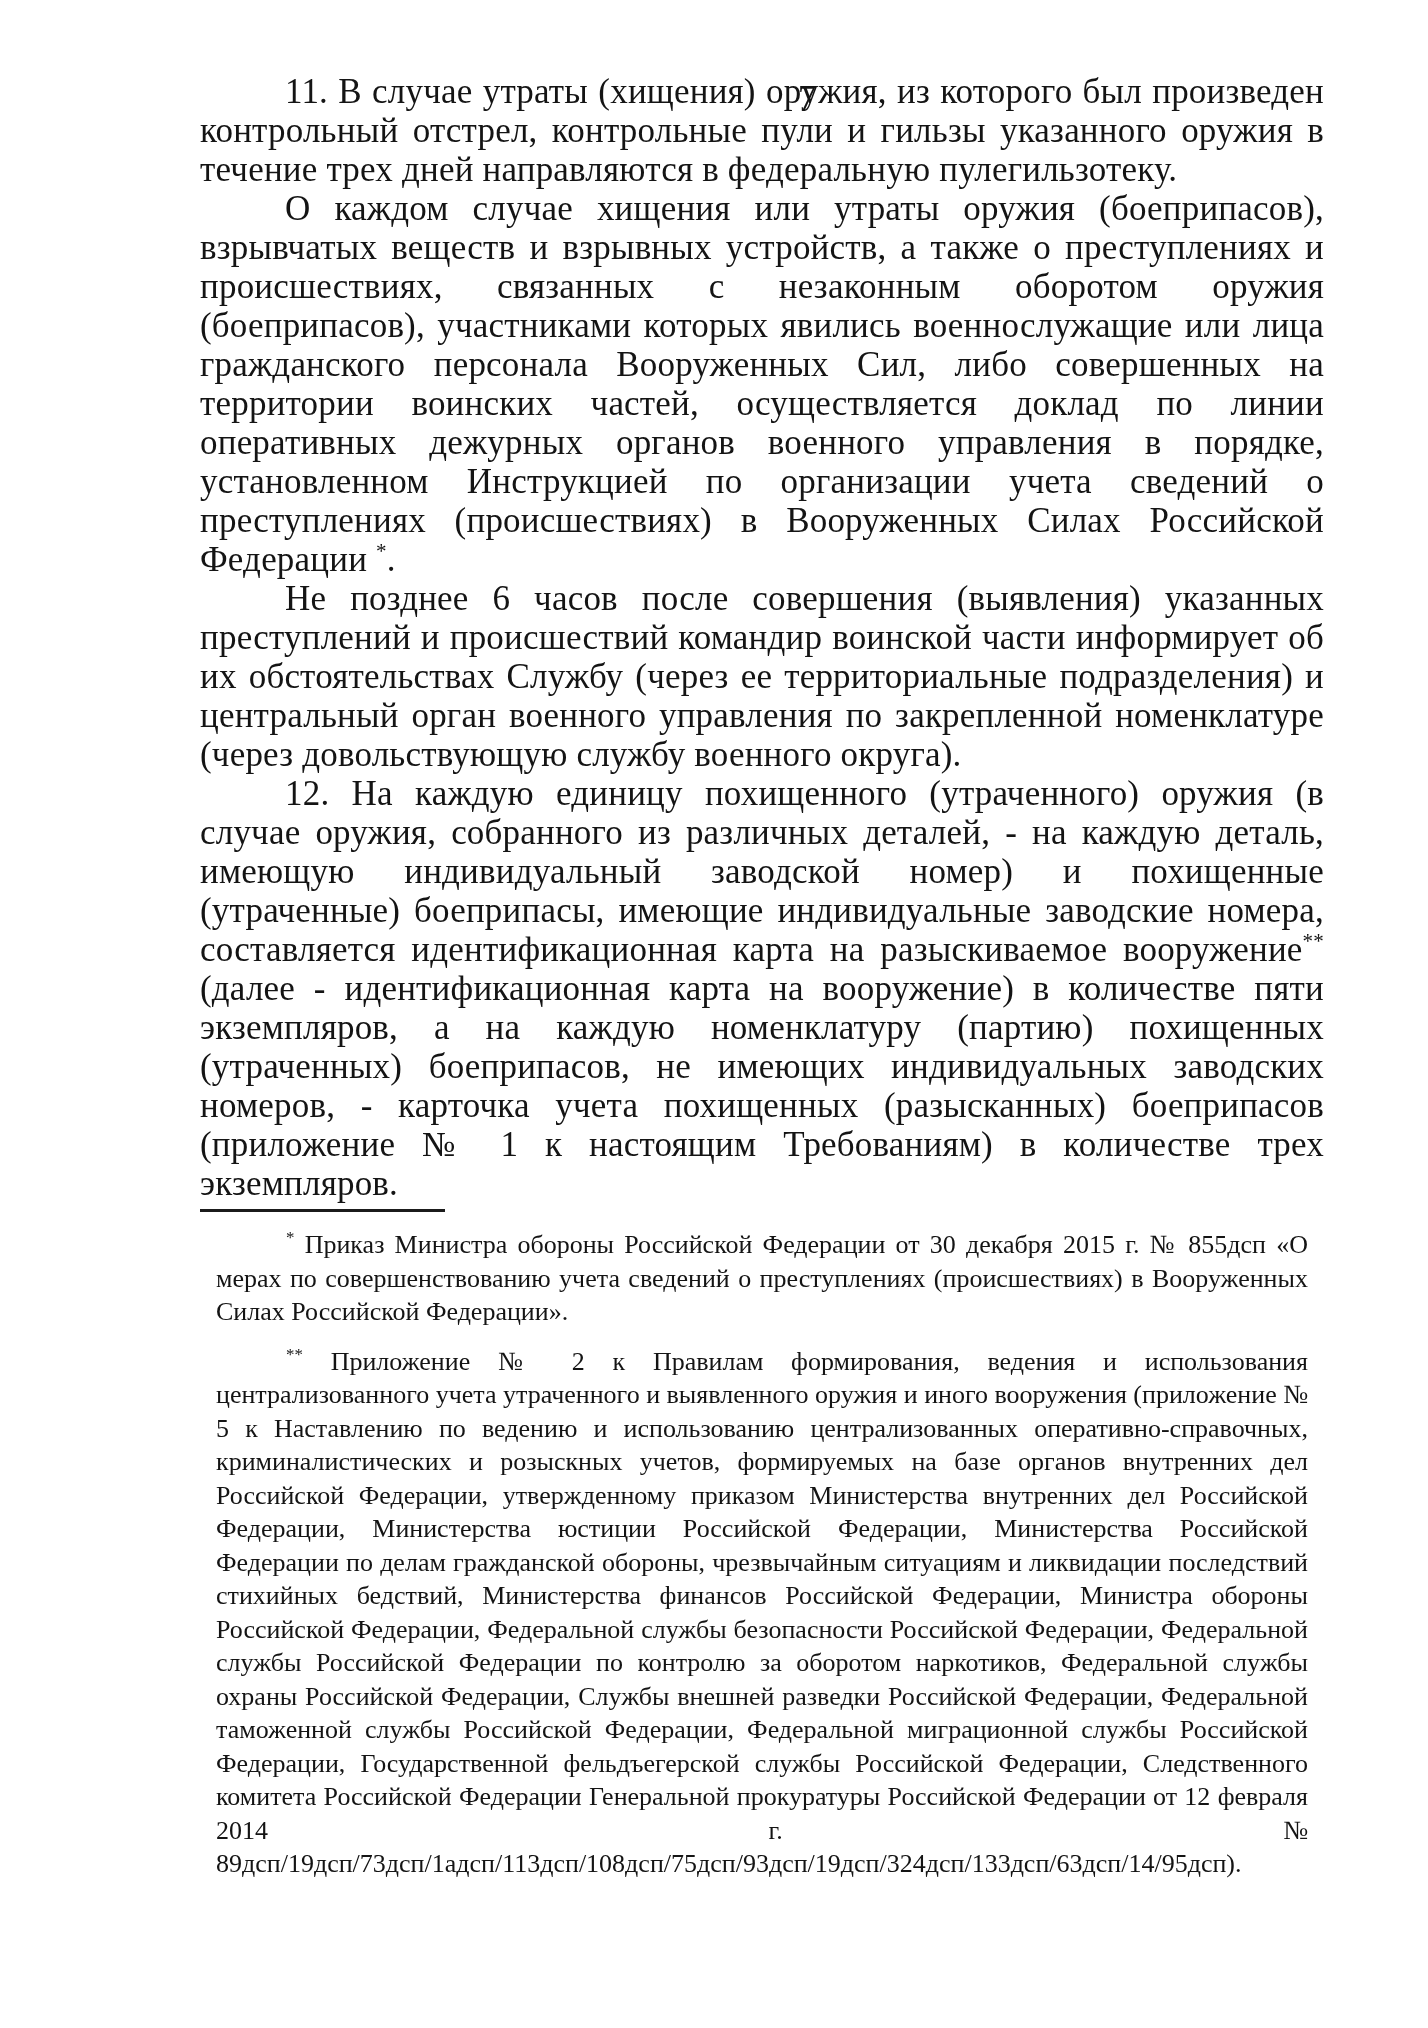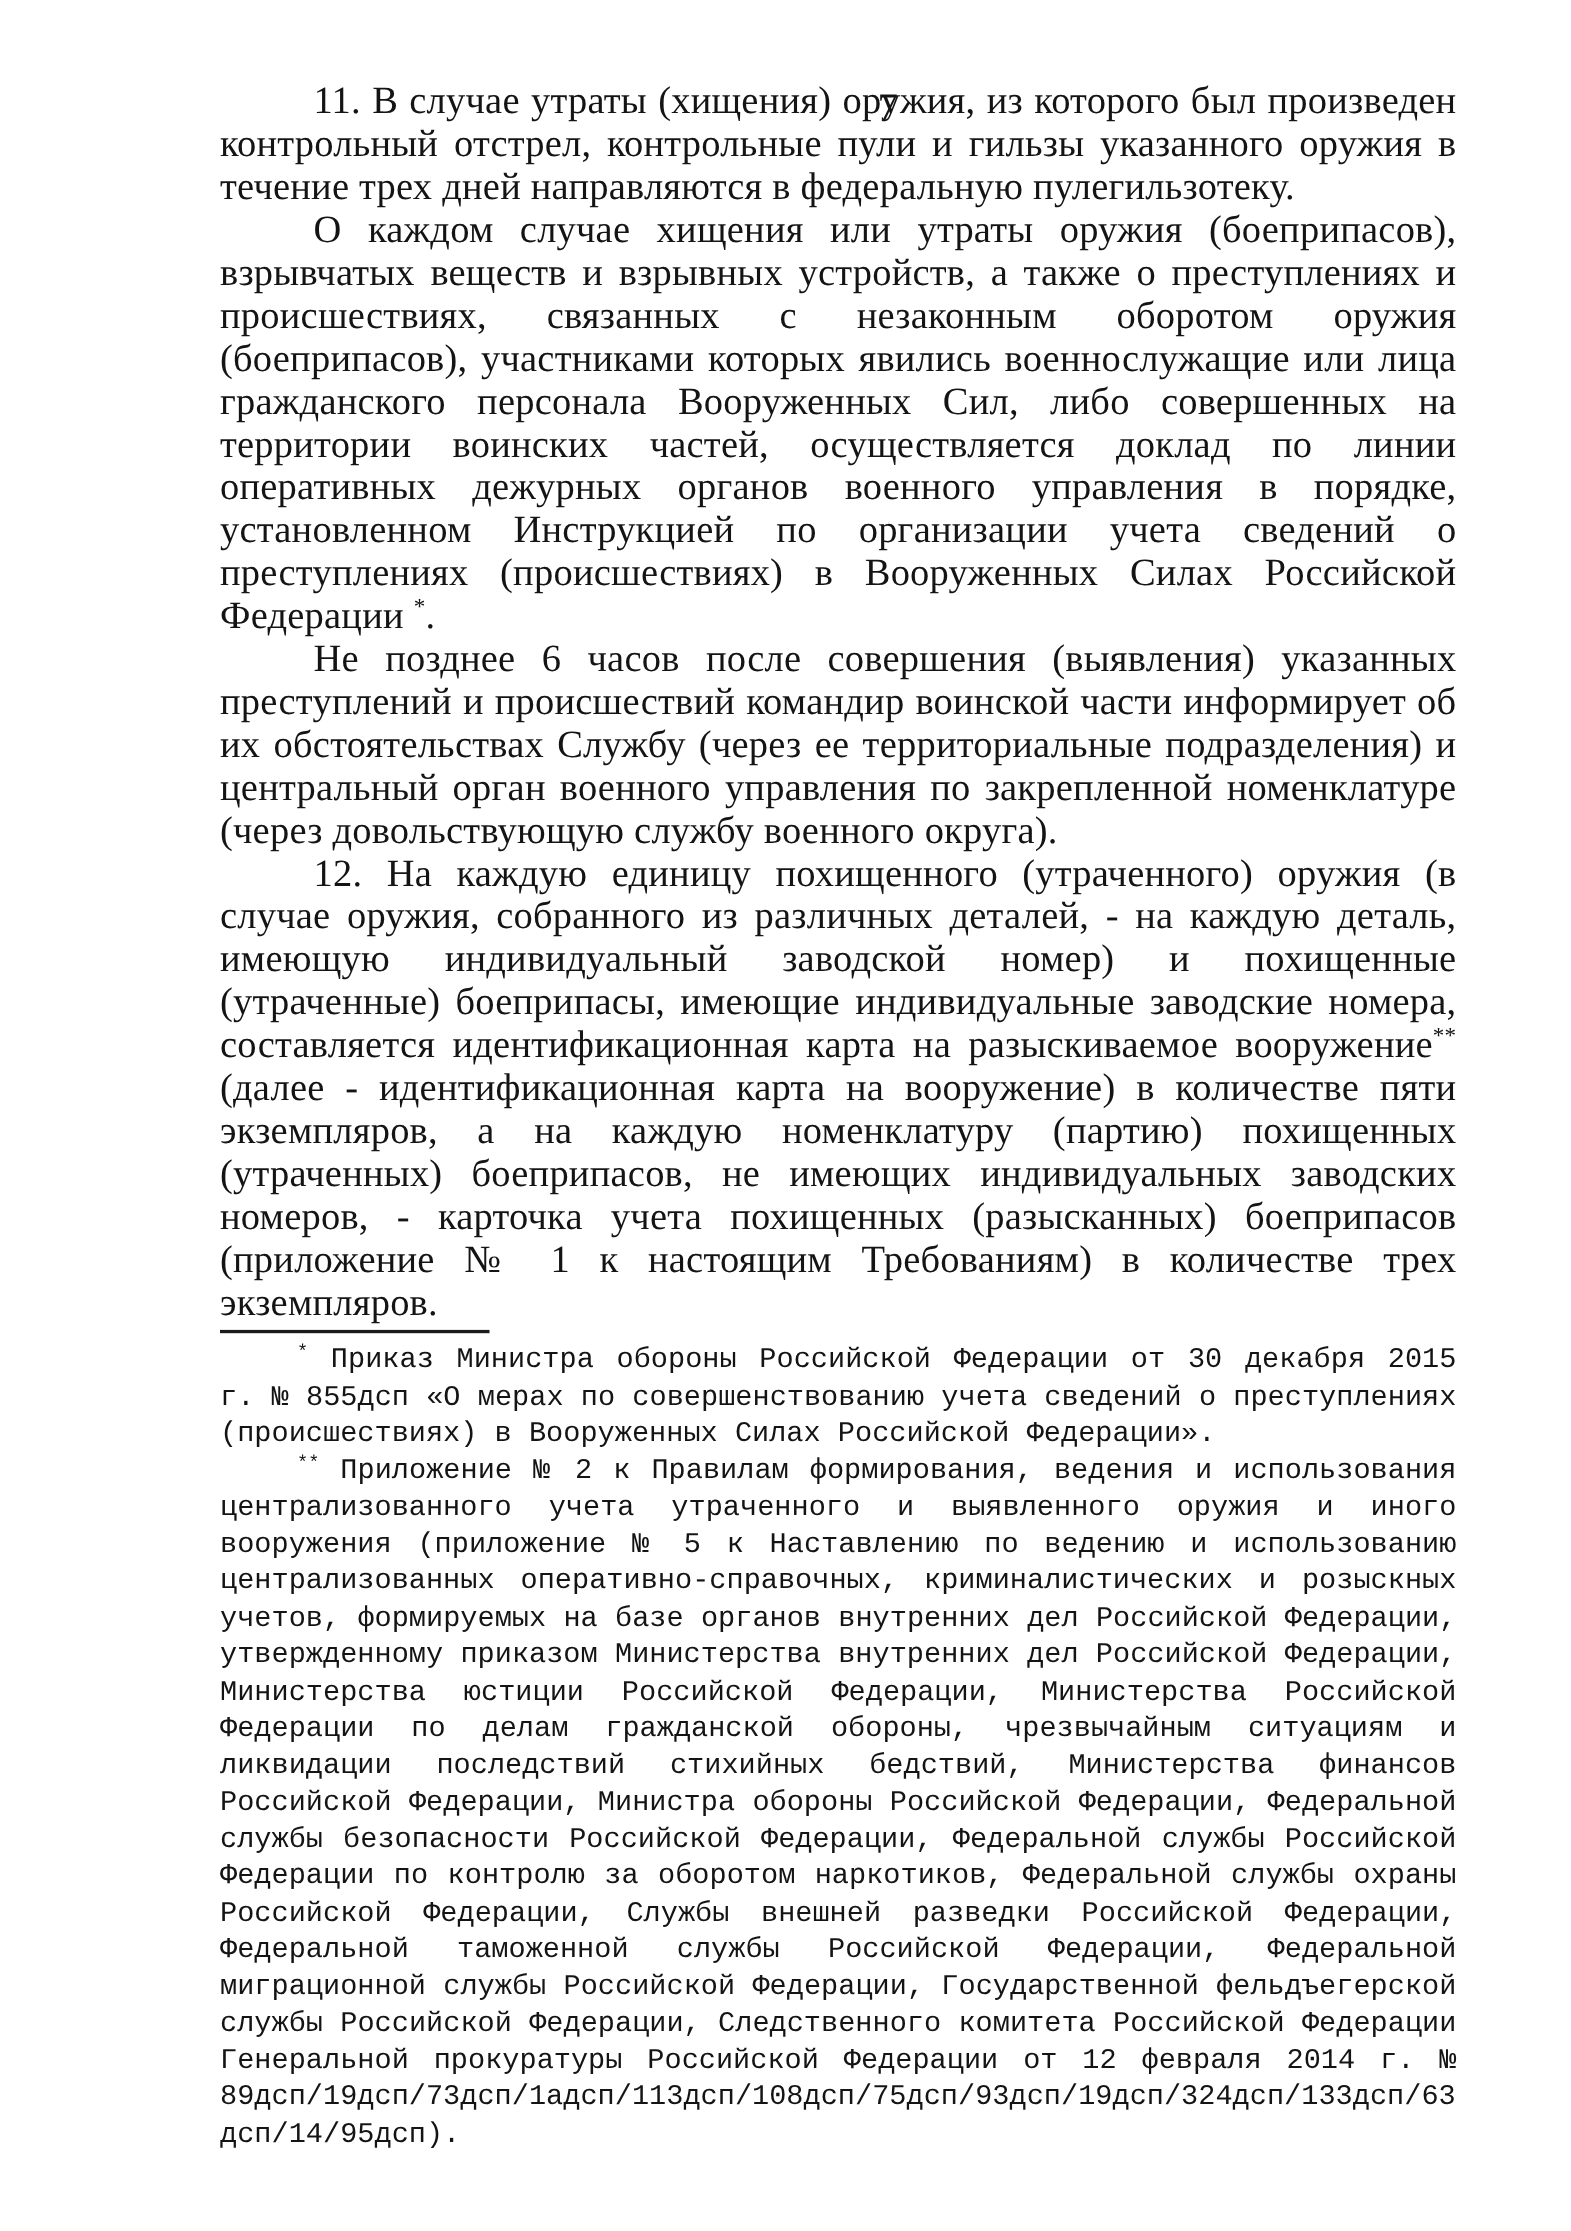--- a/index.html
+++ b/index.html
@@ -45,27 +45,26 @@
     line-height: 0;
   }
   .footnote-sep {
     width: 245px;
     height: 0;
     border: none;
     border-top: 3px solid #1b1b1b;
     margin: 6px 0 8px 0;
   }
   p.footnote {
-    margin: 0;
+    margin: 16px;
     text-align: justify;
     text-indent: 70px;
     font-size: 26px;
     line-height: 33.5px;
     overflow-wrap: anywhere;
-    font-family: Liberation Mono, monospace;
   }
   p.footnote sup {
     font-size: 65%;
     line-height: 0;
   }
 </style>
 </head>
 <body>
 
 <div class="page">

